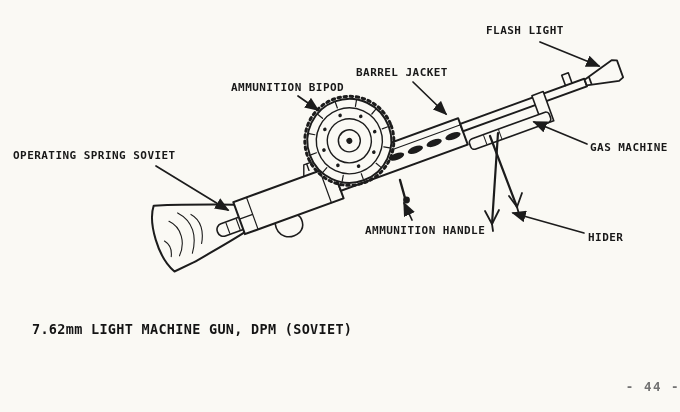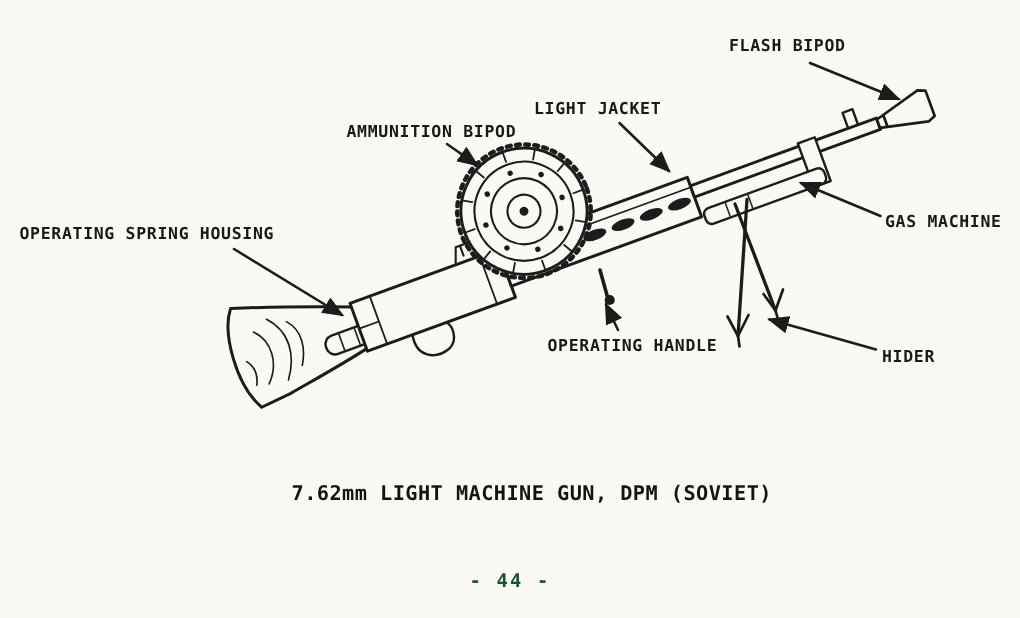--- a/index.html
+++ b/index.html
@@ -8,28 +8,28 @@
     background:#faf9f4;
     font-family:"DejaVu Sans Mono", monospace;
   }
   svg.art{position:absolute;left:0;top:0;}
   .lbl{
     position:absolute;white-space:nowrap;
     font:bold 11px "DejaVu Sans Mono", monospace;
     letter-spacing:.45px;color:#191919;
   }
   .caption{
-    position:absolute;left:0;right:3px;top:321px;text-align:center;
+    position:absolute;left:0;right:3px;top:321px;
     font:bold 13.5px "DejaVu Sans Mono", monospace;
     letter-spacing:.3px;color:#141414;padding-left:32px;
   }
   .pageno{
-    position:absolute;left:0;right:0;top:379px;text-align:center;
+    position:absolute;left:0;right:0;top:379px;text-align:right;
     font:bold 12.5px "DejaVu Sans Mono", monospace;
-    letter-spacing:1.5px;color:#14532d;
+    letter-spacing:1.5px;color:#737373;
   }
 </style>
 </head>
 <body>
 
 <svg class="art" width="680" height="412" viewBox="0 0 680 412">
   <defs>
     <marker id="ah" markerWidth="9" markerHeight="7" refX="7.5" refY="3.5" orient="auto">
       <path d="M0 0 L8.5 3.5 L0 7 Z" fill="#1c1c1c"></path>
     </marker>
@@ -117,22 +117,22 @@
       <line x1="413" y1="82" x2="446" y2="114" marker-end="url(#ah)"></line>
       <line x1="298" y1="96" x2="318" y2="110" marker-end="url(#ah)"></line>
       <line x1="156" y1="166" x2="228" y2="210" marker-end="url(#ah)"></line>
       <line x1="587" y1="144" x2="534" y2="122" marker-end="url(#ah)"></line>
       <line x1="412" y1="220" x2="404" y2="203" marker-end="url(#ah)"></line>
       <line x1="584" y1="233" x2="513" y2="213" marker-end="url(#ah)"></line>
     </g>
   </g>
 </svg>
 
-<div class="lbl" style="left:486px;top:24px">FLASH BIPOD</div>
-<div class="lbl" style="left:356px;top:66px">LIGHT JACKET</div>
+<div class="lbl" style="left:486px;top:24px">FLASH LIGHT</div>
+<div class="lbl" style="left:356px;top:66px">BARREL JACKET</div>
 <div class="lbl" style="left:231px;top:81px">AMMUNITION BIPOD</div>
-<div class="lbl" style="left:13px;top:149px">OPERATING SPRING HOUSING</div>
+<div class="lbl" style="left:13px;top:149px">OPERATING SPRING SOVIET</div>
 <div class="lbl" style="left:590px;top:141px">GAS MACHINE</div>
-<div class="lbl" style="left:365px;top:224px">OPERATING HANDLE</div>
+<div class="lbl" style="left:365px;top:224px">AMMUNITION HANDLE</div>
 <div class="lbl" style="left:588px;top:231px">HIDER</div>
 
 <div class="caption">7.62mm LIGHT MACHINE GUN, DPM (SOVIET)</div>
 <div class="pageno">- 44 -</div>
 
 </body></html>

